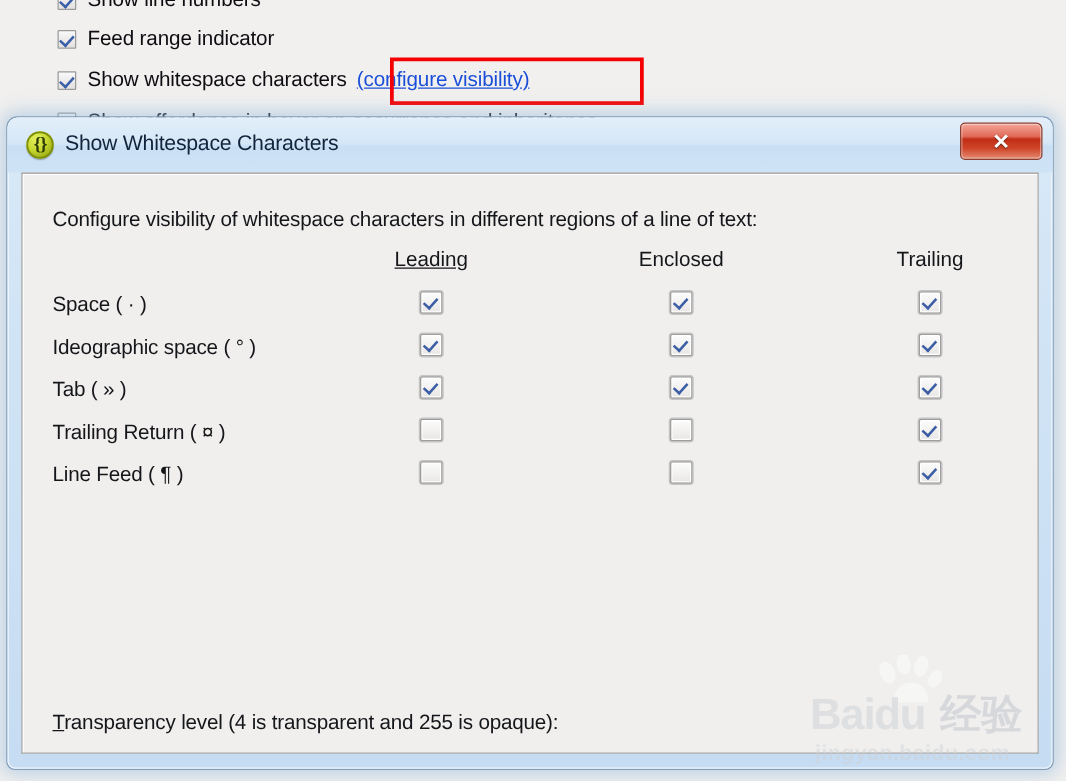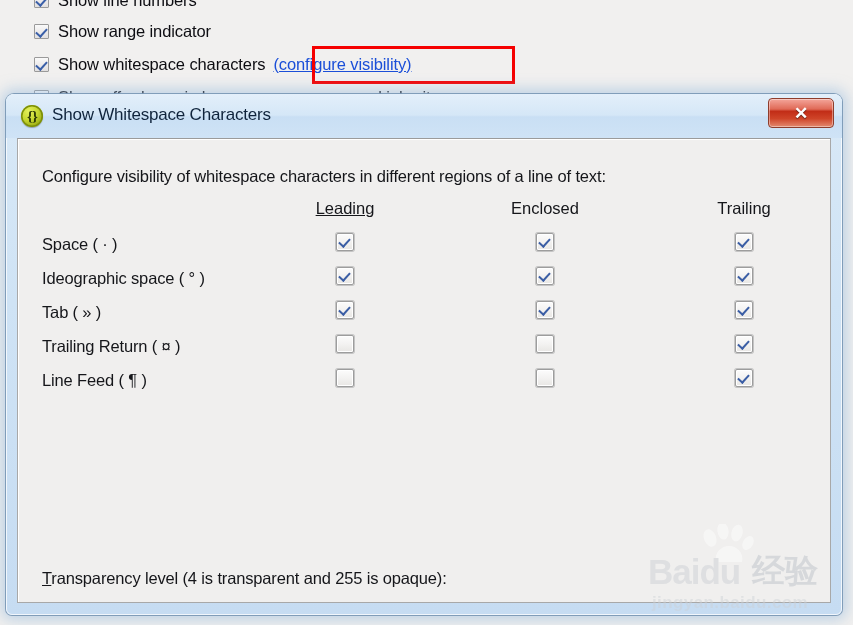--- a/index.html
+++ b/index.html
@@ -22,21 +22,21 @@
     background: #f1f0ef;
   }
   #bg-left-rail {
     position: absolute;
     left: 0; top: 0; width: 13px; height: 108px;
     background: #f1f0ef;
     border-right: 1px solid #cfcfcf;
   }
   #bg-options {
     position: absolute;
-    left: 0; top: 0;
+    left: 12px; top: 0;
     width: 839px; height: 110px;
     background: #f1f0ef;
   }
   .bg-opt-row {
     position: absolute;
     left: 34px;
     display: flex;
     align-items: center;
     white-space: nowrap;
   }
@@ -303,21 +303,21 @@
   <div id="bg-left-rail"></div>
   <div id="bg-options">
 
     <div class="bg-opt-row" id="bg-row-0">
       <span class="bg-cb checked"></span>
       <span class="lbl">Show line numbers</span>
     </div>
 
     <div class="bg-opt-row" id="bg-row-1">
       <span class="bg-cb checked"></span>
-      <span class="lbl">Show range indicator</span>
+      <span class="lbl">Feed range indicator</span>
     </div>
 
     <div class="bg-opt-row" id="bg-row-2">
       <span class="bg-cb checked"></span>
       <span class="lbl">Show whitespace characters</span>
       <span class="bg-link">(configure visibility)</span>
     </div>
 
     <div class="bg-opt-row" id="bg-row-3">
       <span class="bg-cb checked"></span>

